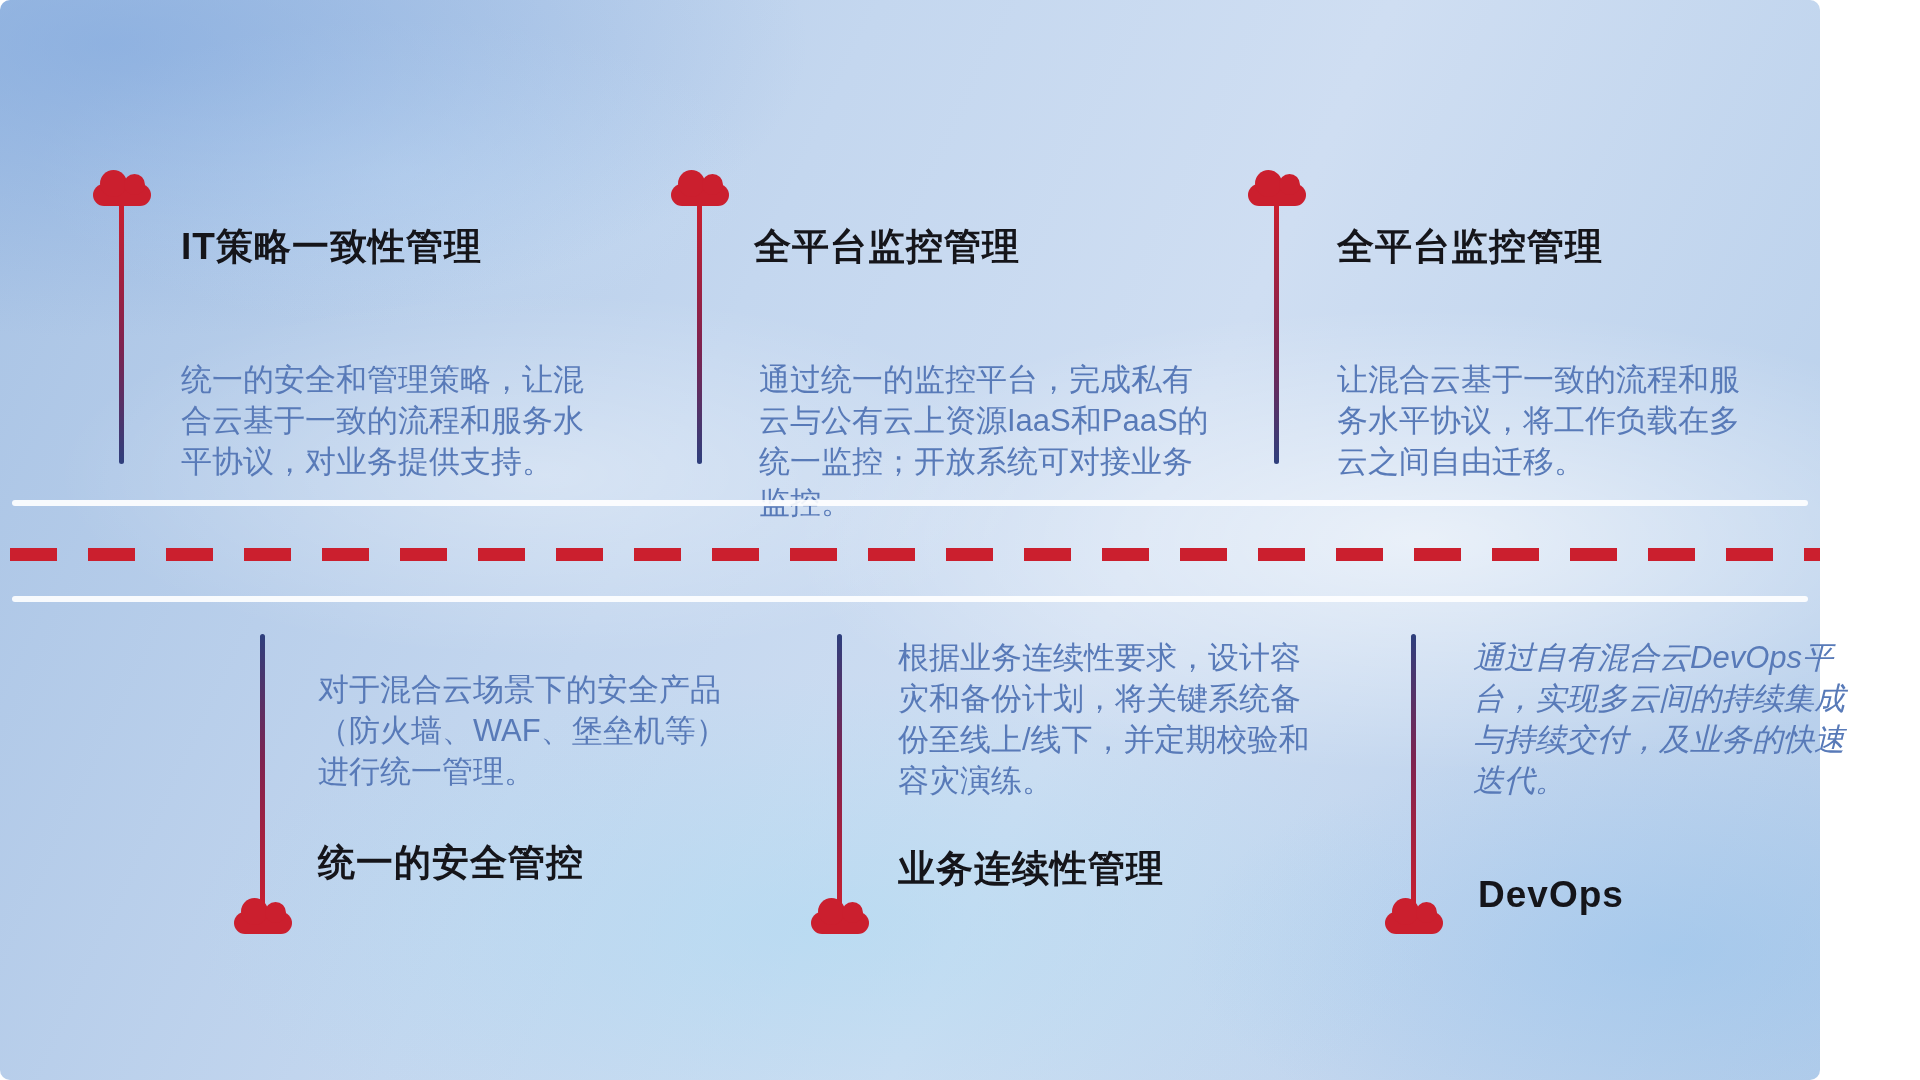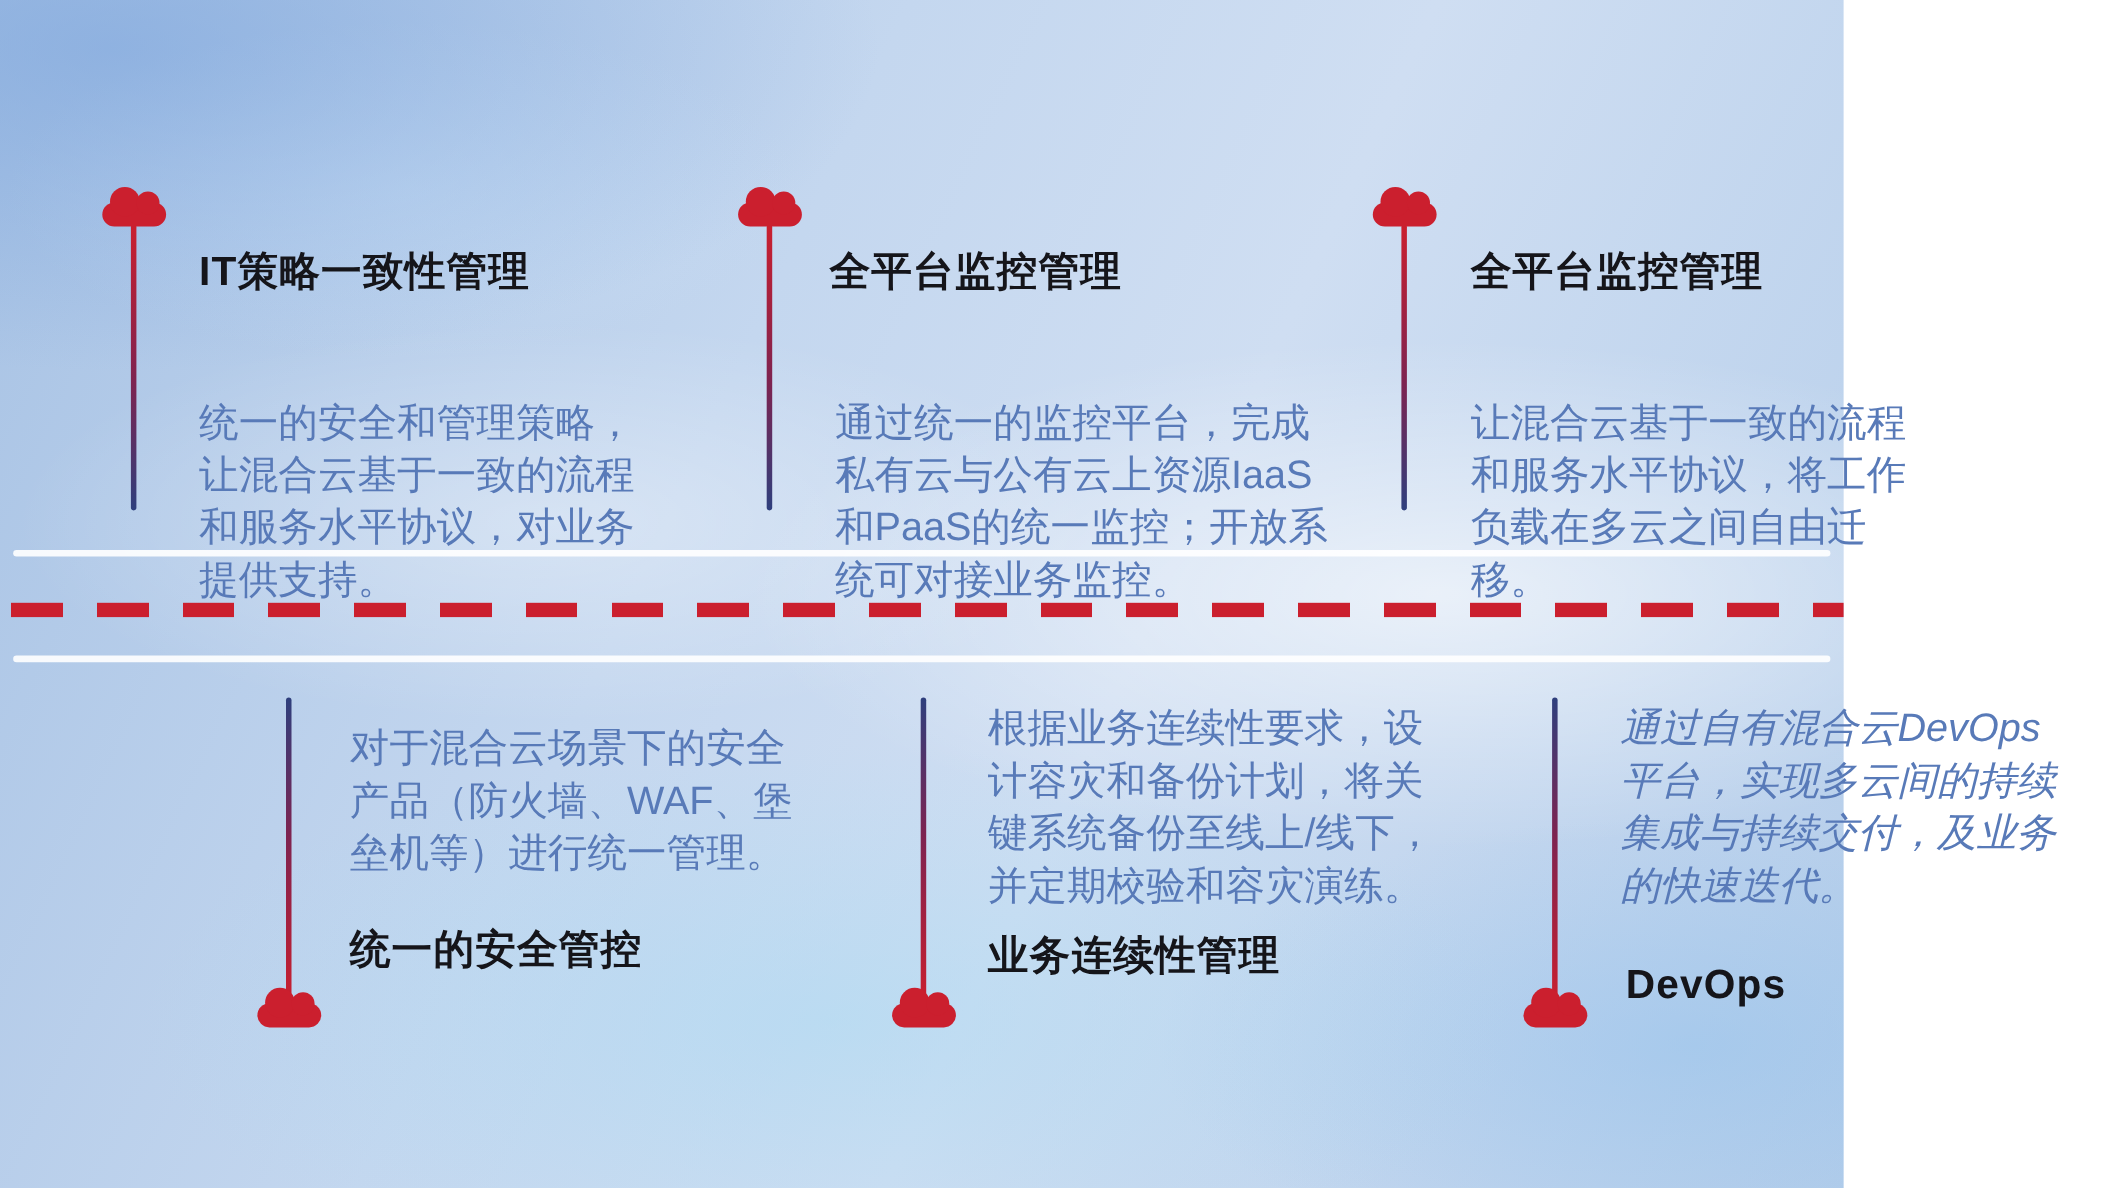--- a/index.html
+++ b/index.html
@@ -1,42 +1,43 @@
 <!DOCTYPE html>
 <html><head>
 <meta charset="utf-8">
 <style>
   * { margin:0; padding:0; box-sizing:border-box; }
   html,body { width:1920px; height:1080px; overflow:hidden; }
   body { font-family:"Liberation Sans","DejaVu Sans",sans-serif; }
 
   .stage {
-    position:relative; width:1676px; height:1080px;
+    position:relative; width:1820px; height:1080px;
     background:
       radial-gradient(900px 330px at 78% 50%, rgba(255,255,255,0.62), rgba(255,255,255,0) 70%),
       radial-gradient(700px 260px at 30% 44%, rgba(255,255,255,0.35), rgba(255,255,255,0) 70%),
       radial-gradient(1000px 420px at 6% 4%, rgba(120,162,220,0.55), rgba(120,162,220,0) 70%),
       radial-gradient(520px 220px at 22% 16%, rgba(200,222,245,0.55), rgba(200,222,245,0) 70%),
       radial-gradient(900px 360px at 45% 86%, rgba(172,218,242,0.55), rgba(172,218,242,0) 70%),
       radial-gradient(700px 300px at 92% 88%, rgba(148,194,236,0.5), rgba(148,194,236,0) 70%),
       linear-gradient(115deg, #a7c2e4 0%, #c4d7ef 38%, #cfdef2 60%, #b4cdea 100%);
+    border-radius: 10px;
   }
 
   
   .cloud { position:absolute; width:58px; height:22px; background:#cb1f2e; border-radius:11px; }
   .cloud::before { content:""; position:absolute; left:7px; top:-14px; width:27px; height:27px; border-radius:50%; background:#cb1f2e; }
   .cloud::after  { content:""; position:absolute; right:6px; top:-10px; width:21px; height:21px; border-radius:50%; background:#cb1f2e; }
 
   
   .vline { position:absolute; width:5px; border-radius:2.5px; }
   .vline.down { background:linear-gradient(180deg,#cb1f2e 0%,#7e2350 55%,#2e3f7d 100%); }
   .vline.up   { background:linear-gradient(180deg,#2e3f7d 0%,#7e2350 45%,#cb1f2e 100%); }
 
   .title { position:absolute; font-size:37px; font-weight:700; color:#15151a; letter-spacing:1px; white-space:nowrap; }
-  .desc  { position:absolute; font-size:36px; line-height:1.32; color:#587ab8; }
+  .desc  { position:absolute; font-size:31px; line-height:1.32; color:#587ab8; }
 
   
   .road-line { position:absolute; left:12px; right:12px; height:6px; background:rgba(255,255,255,0.9); border-radius:3px; }
   #road-top    { top:500px; }
   #road-bottom { top:596px; }
   #road-dash   { position:absolute; left:10px; right:0; top:548px; height:13px;
                  background:repeating-linear-gradient(90deg,#cb1f2e 0 47px,transparent 47px 78px); }
 
   
   #t1-cloud { left:93px;   top:184px; }
@@ -50,21 +51,21 @@
   #t2-desc  { left:759px;  top:360px; width:455px; }
 
   #t3-cloud { left:1248px; top:184px; }
   #t3-line  { left:1274px; top:204px; height:260px; }
   #t3-title { left:1337px; top:222px; }
   #t3-desc  { left:1337px; top:360px; width:412px; }
 
   
   #b1-line  { left:260px;  top:634px; height:280px; }
   #b1-cloud { left:234px;  top:912px; }
-  #b1-desc  { left:318px;  top:656px; width:415px; }
+  #b1-desc  { left:318px;  top:670px; width:415px; }
   #b1-title { left:318px;  top:838px; }
 
   #b2-line  { left:837px;  top:634px; height:280px; }
   #b2-cloud { left:811px;  top:912px; }
   #b2-desc  { left:898px;  top:638px; width:415px; }
   #b2-title { left:898px;  top:844px; }
 
   #b3-line  { left:1411px; top:634px; height:280px; }
   #b3-cloud { left:1385px; top:912px; }
   #b3-desc  { left:1473px; top:638px; width:400px;font-style:italic; }

